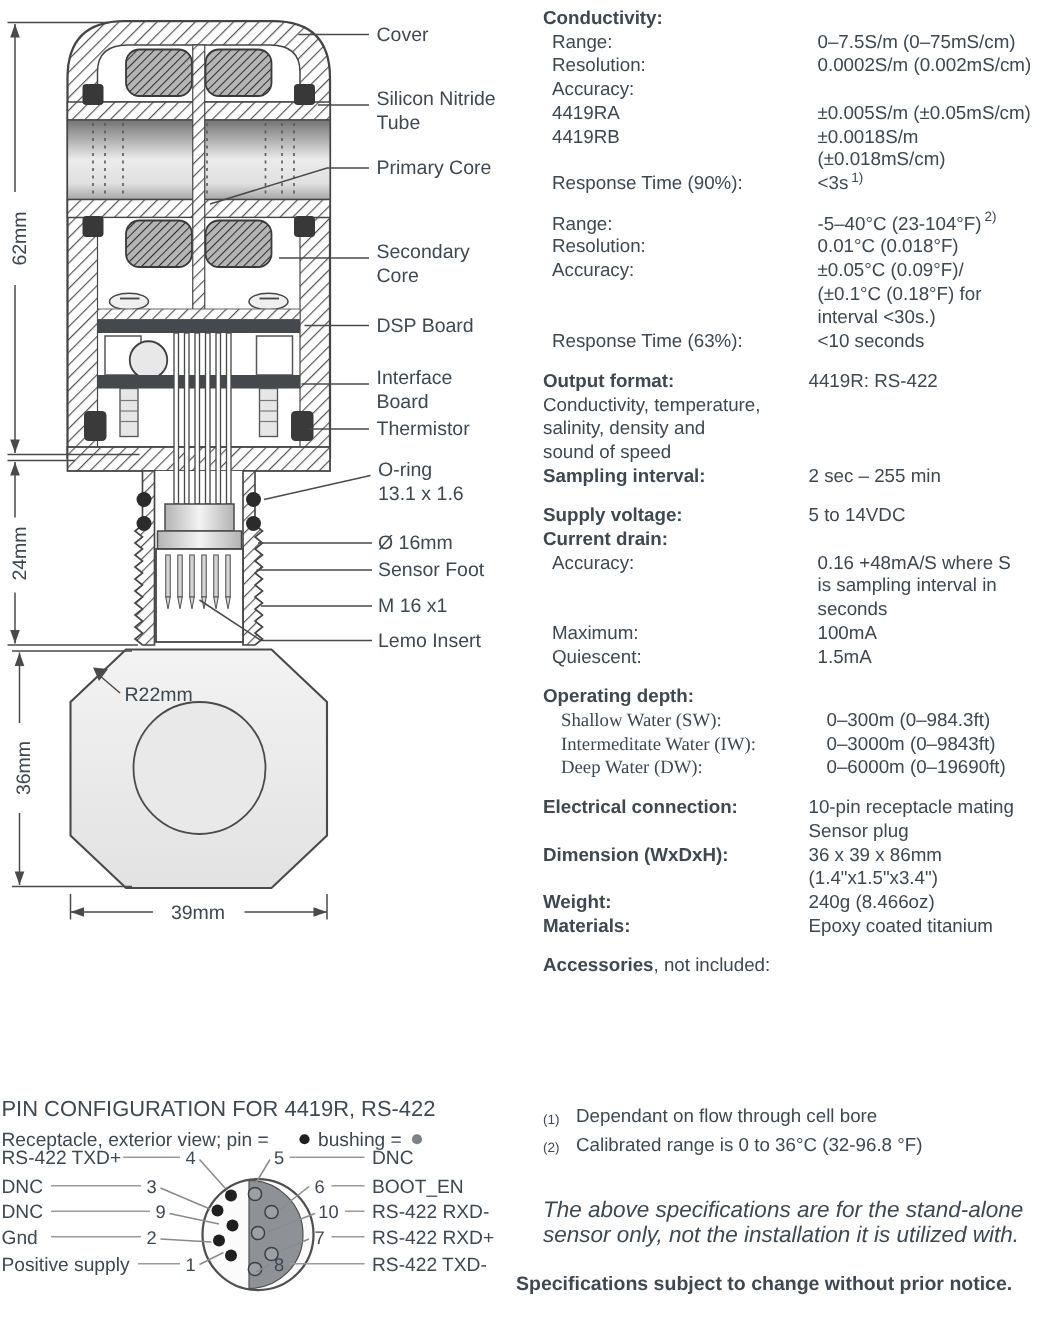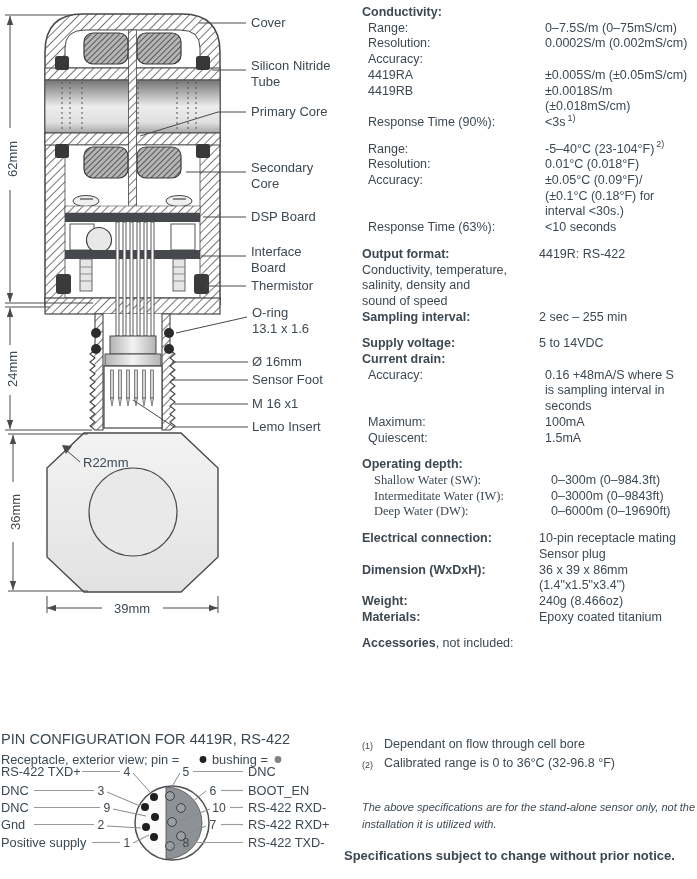--- a/index.html
+++ b/index.html
@@ -12,21 +12,21 @@
   .val{flex:1;white-space:pre-line;}
   .b{font-weight:700;}
   .i1{padding-left:6px;}
   .i2{padding-left:12px;font-family:Liberation Serif, serif;}
   .gap{height:11px;}
   sup.fnref{font-size:9px;line-height:0;margin-left:2px;}
   
   .footnotes{position:absolute;left:362px;top:736px;width:334px;font-size:12.5px;line-height:16.5px;}
   .fnrow{display:flex;}
   .fnm{width:22px;flex:none;font-size:9px;padding-top:2px;}
-  .note-italic{position:absolute;left:362px;top:799px;width:334px;font-style:italic;font-size:11px;line-height:16.5px;}
+  .note-italic{position:absolute;left:362px;top:799px;width:334px;font-style:italic;font-size:15px;line-height:16.5px;}
   .note-bold{position:absolute;left:344px;top:848px;width:334px;font-weight:700;font-size:13px;}
   
   svg text{font-family:"Liberation Sans",sans-serif;fill:#3d4852;}
   .dlabel{font-size:13px;}
   .dim{font-size:13px;}
   .pin-title{font-size:14.6px;}
   .pin-sub{font-size:12.8px;}
   .pin-lbl{font-size:12.8px;}
   .pin-num{font-size:12.2px;}
 </style>

